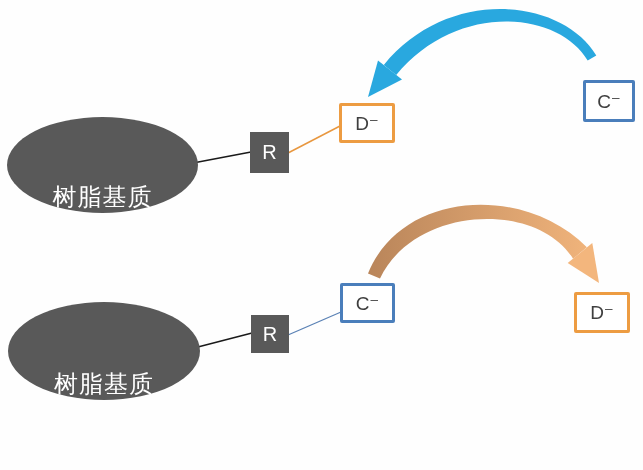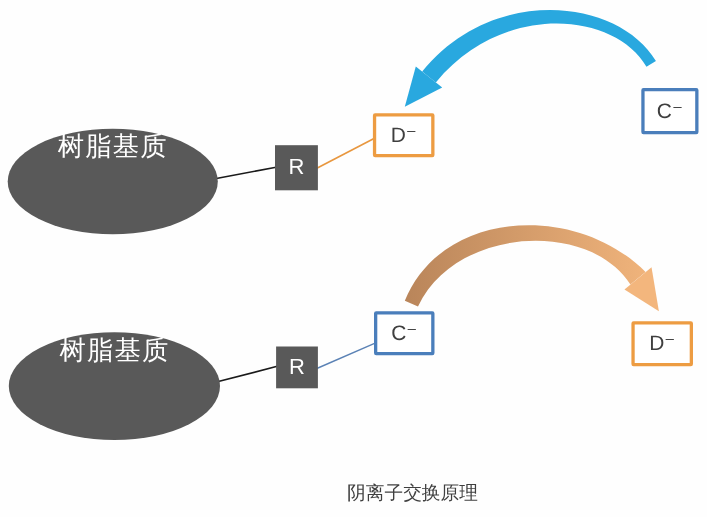--- a/index.html
+++ b/index.html
@@ -3,21 +3,21 @@
 <meta charset="utf-8">
 <style>
   html,body{margin:0;padding:0;background:#ffffff;}
   .canvas{
     position:relative;width:643px;height:470px;background:#fefefe;
     font-family:"Liberation Sans","DejaVu Sans",sans-serif;overflow:hidden;
   }
   .layer{position:absolute;left:0;top:0;}
   .ellipse{
     position:absolute;background:#595959;border-radius:50%;
-    display:flex;align-items:flex-start;justify-content:center;
+    display:flex;align-items:flex-end;justify-content:center;
     color:#ffffff;font-size:24px;letter-spacing:1px;
   }
   .ellipse-top{left:7px;top:117px;width:191px;height:96px;}
   .ellipse-bottom{left:8px;top:302px;width:192px;height:98px;}
   .rbox{
     position:absolute;background:#595959;color:#ffffff;
     display:flex;align-items:center;justify-content:center;font-size:20px;
   }
   .rbox-top{left:250px;top:132px;width:39px;height:41px;}
   .rbox-bottom{left:251px;top:315px;width:38px;height:38px;}
@@ -88,14 +88,13 @@
   <div class="rbox rbox-bottom">
     <span>R</span>
   </div>
   <div class="ionbox border-blue ion-bot-c">
     <span>C⁻</span>
   </div>
   <div class="ionbox border-orange ion-bot-d">
     <span>D⁻</span>
   </div>
 
-  <div class="caption">阴离子交换原理</div>
 </div>
 
 </body></html>

